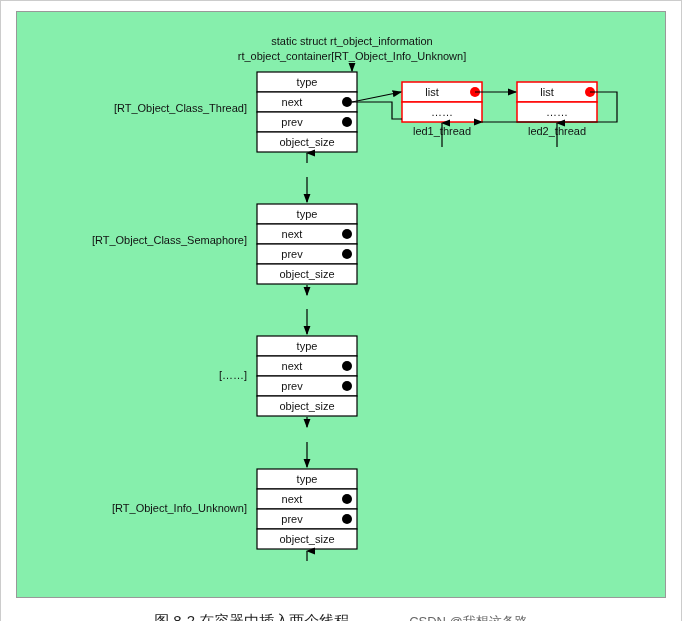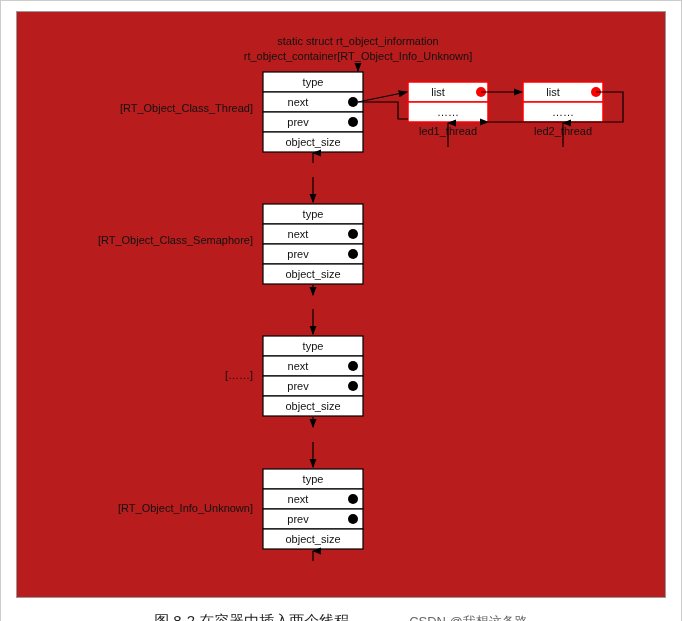--- a/index.html
+++ b/index.html
@@ -12,22 +12,22 @@
       font-family: Arial, sans-serif;
     }
     .container {
       width: 682px;
       background: #fff;
       border: 1px solid #ccc;
       padding: 10px 15px 10px 15px;
     }
     .diagram-area {
       border: 1px solid #999;
-      background: #b91c1c;
-      padding: 15px 10px 10px 16px;
+      background: #86efac;
+      padding: 15px 10px 10px 10px;
       position: relative;
       margin-bottom: 8px;
     }
     .caption {
       text-align: center;
       font-size: 15px;
       padding: 6px 0 2px 0;
       display: flex;
       justify-content: center;
       align-items: center;

